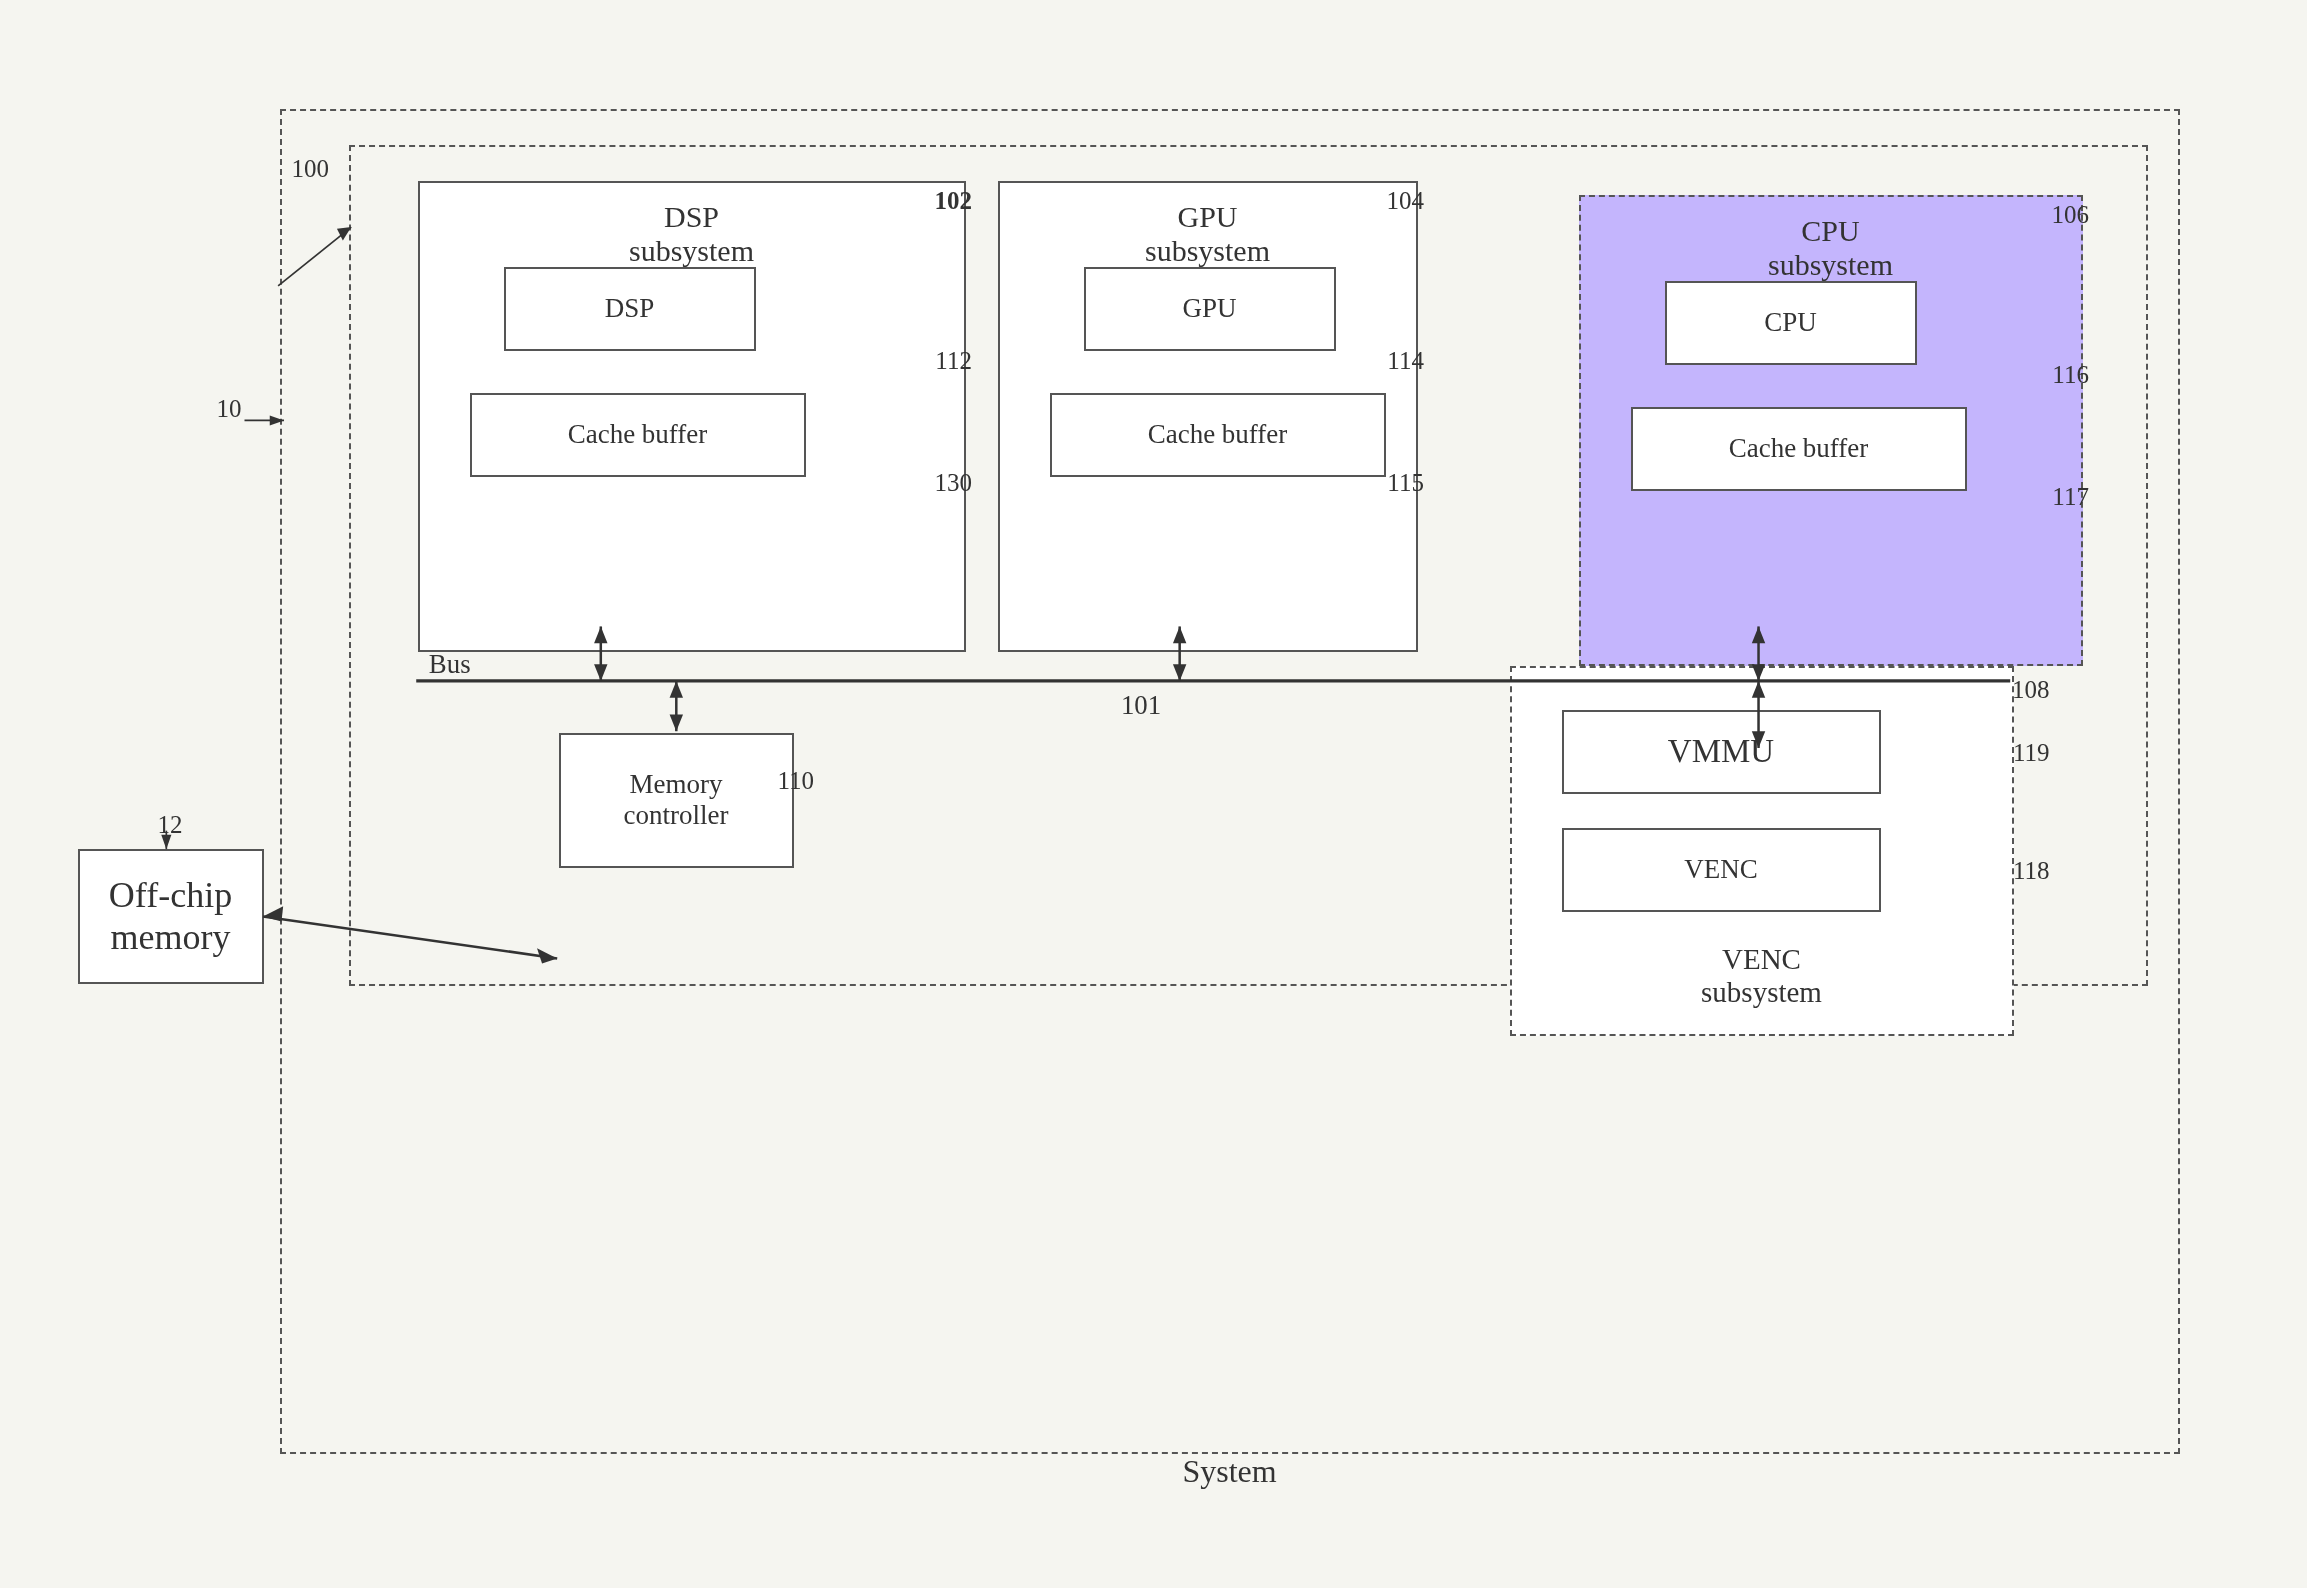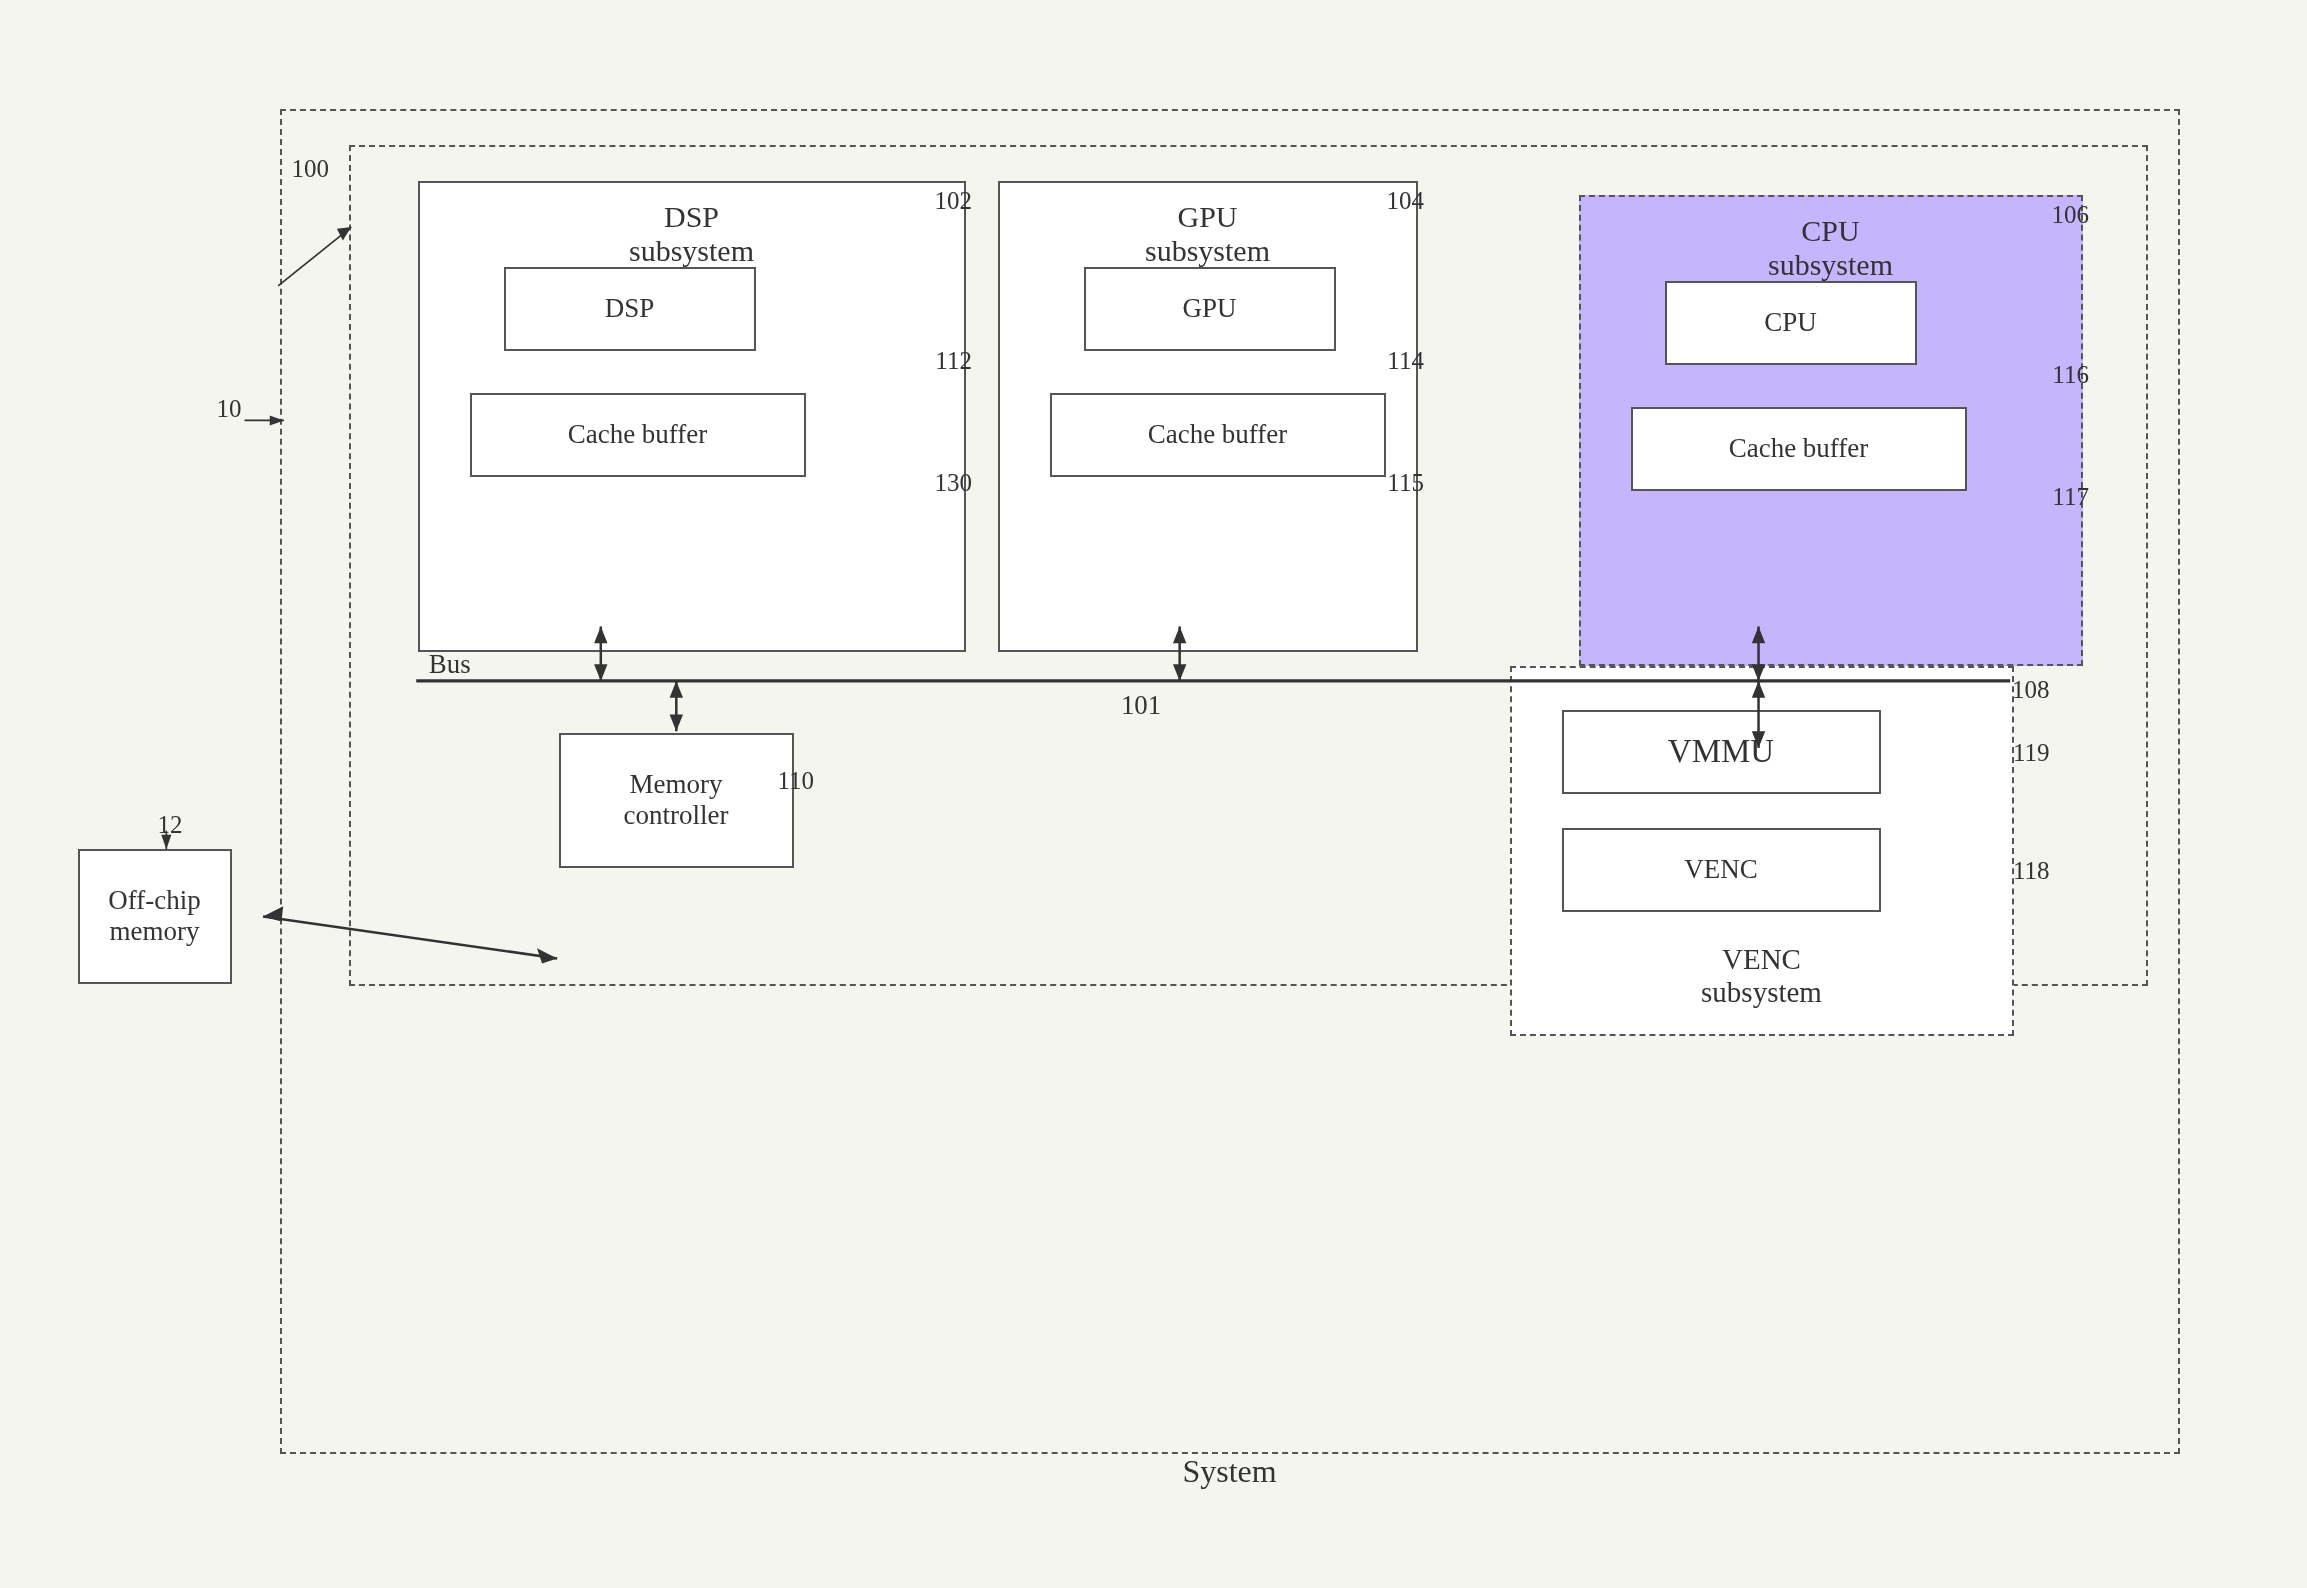--- a/index.html
+++ b/index.html
@@ -117,29 +117,29 @@
     .ref-num {
       position: absolute;
       font-size: 25px;
       color: #333;
     }
     
     .offchip-box {
       position: absolute;
       left: 17px;
       top: 589px;
-      width: 154px;
+      width: 186px;
       height: 135px;
       border: 2.5px solid #555;
       background: #fff;
       display: flex;
       align-items: center;
       justify-content: center;
       text-align: center;
-      font-size: 27px;
+      font-size: 36px;
       color: #333;
     }
     
     .mem-ctrl-box {
       position: absolute;
       left: 277px;
       top: 589px;
       width: 235px;
       height: 135px;
       border: 2.5px solid #555;
@@ -218,21 +218,21 @@
       <span class="ref-num" style="left:-59px; top:8.4px;">100</span>
 
       <div class="dsp-subsystem">
         <div class="subsystem-title">DSP<br>subsystem</div>
         <div class="component-box dsp-chip">
           <span>DSP</span>
         </div>
         <div class="component-box dsp-cache">
           <span>Cache buffer</span>
         </div>
-        <span class="ref-num" style="right:-8.4px; top:4.2px;">102</span>
+        <span class="ref-num" style="right:-8.4px; top:4.2px;font-weight:bold;">102</span>
         <span class="ref-num" style="right:-8.4px; top:164px;">112</span>
         <span class="ref-num" style="right:-8.4px; top:286px;">130</span>
       </div>
 
       <div class="gpu-subsystem">
         <div class="subsystem-title">GPU<br>subsystem</div>
         <div class="component-box gpu-chip">
           <span>GPU</span>
         </div>
         <div class="component-box gpu-cache">

